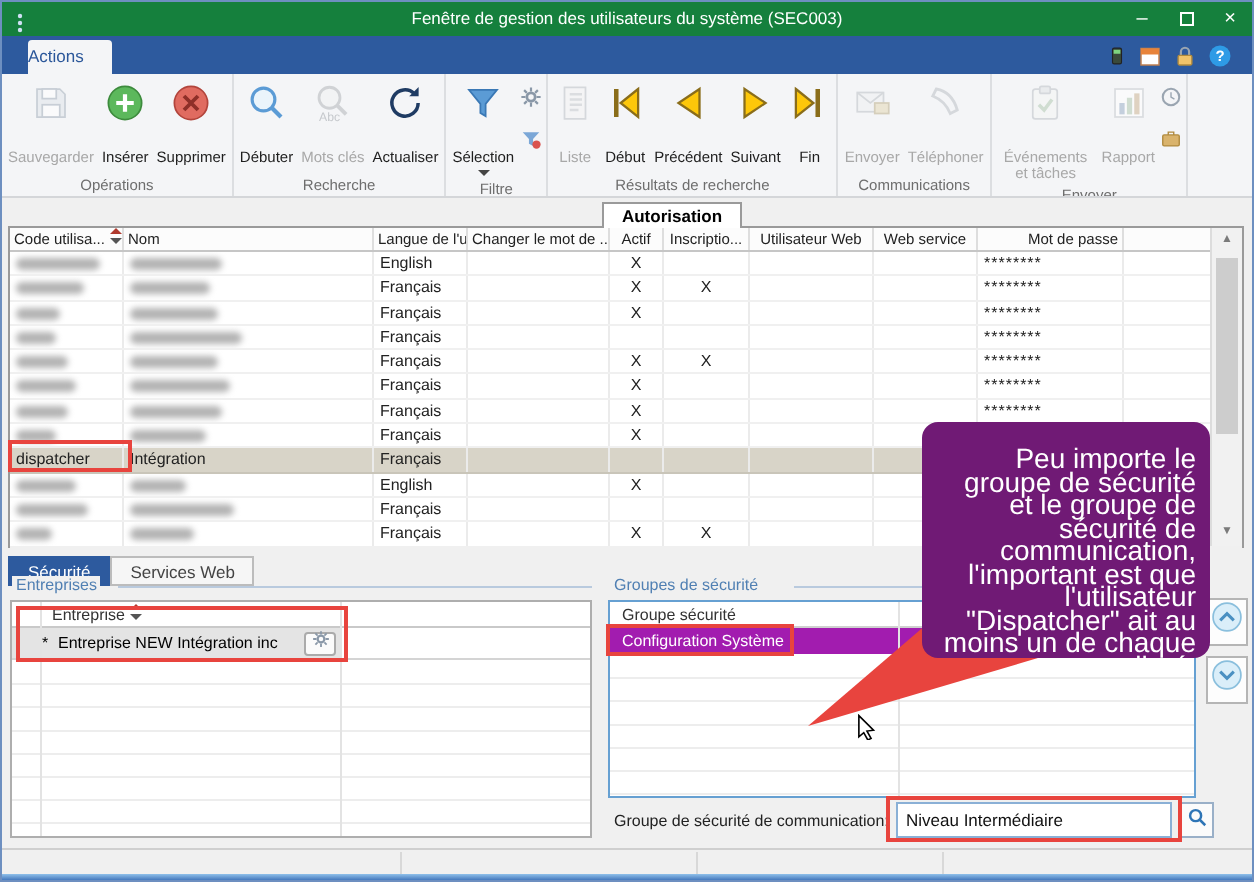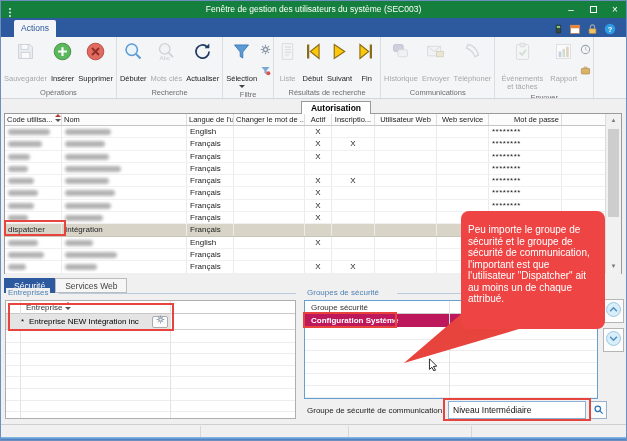--- a/index.html
+++ b/index.html
@@ -9,21 +9,21 @@
   
   .titlebar { position:absolute; left:0; top:0; right:0; height:17px; background:#15803d; color:#fff; }
   .titlebar .ttext { position:absolute; left:0; right:0; top:0; text-align:center; font-size:8.5px; line-height:17px; }
   .appicon { position:absolute; left:6px; top:3px; }
   .winbtns { position:absolute; right:4px; top:0; height:17px; display:flex; align-items:center; gap:8px; }
   .winbtn { width:14px; height:13px; color:#fff; font-size:10px; line-height:13px; text-align:center; cursor:default; }
   .maxbox { width:7px; height:7px; border:1px solid #fff; margin:3px auto; }
   
   .tabrow { position:absolute; left:0; top:17px; right:0; height:19px; background:#2d5a9e; }
   .actions-tab { position:absolute; left:13px; bottom:0; width:42px; height:17px; background:#f4f5f7;
-                 color:#2b579a; font-size:8.5px; text-align:center; line-height:17px; border-radius:2px 2px 0 0; }
+                 color:#2b579a; font-size:8.5px; line-height:17px; border-radius:2px 2px 0 0; }
   .tabrow-icons { position:absolute; right:10px; top:3px; display:flex; gap:6px; align-items:center; }
   
   .ribbon { position:absolute; left:0; top:36px; right:0; height:62px; background:#f4f5f7;
             border-bottom:1px solid #d4d6d9; display:flex; overflow:hidden; }
   .rgroup { display:flex; flex-direction:column; border-right:1px solid #dcdee1; padding:1px 1px 0; }
   .rbtns { display:flex; align-items:flex-start; flex:1; }
   .rbtn { display:flex; flex-direction:column; align-items:center; padding:1px 2px; max-width:52px; cursor:default; }
   .rbtn .icn { height:24px; display:flex; align-items:center; }
   .rbtn .lbl { font-size:7.5px; line-height:8px; text-align:center; color:#1e1e1e; white-space:normal;margin-top:12px; }
   .rbtn.disabled .lbl { color:#a8a8a8; }
@@ -62,40 +62,40 @@
   .erow .rowbg { position:absolute; left:0; top:0; width:164px; height:100%; background:#e4e4e4; }
   .erow .mark { position:absolute; left:15px; top:0; }
   .erow .ename { position:absolute; left:23px; top:0; }
   .gearbtn { position:absolute; left:146px; top:2px; width:16px; height:12px; background:#fbfbfb;
              border:1px solid #ababab; border-radius:2px; display:flex; align-items:center; justify-content:center; cursor:default; }
   .emptyrows { position:absolute; left:0; right:0; bottom:0; background:
       repeating-linear-gradient(to bottom, transparent 0 10.6px, #ededed 10.6px 11.6px); }
   .vline { position:absolute; top:0; bottom:0; width:1px; background:#e3e3e3; }
   .gtable { position:absolute; left:303px; top:299px; width:294px; height:99px; background:#fff; border:1px solid #66a0d2; }
   .gtable .ehead { height:13px; border-bottom:1px solid #cfcfcf; font-size:8px; color:#333; line-height:13px; padding-left:6px; }
-  .grow-sel { height:13px; background:#be185d; color:#fff; font-size:8px; line-height:13px; padding-left:6px;font-weight:bold; }
+  .grow-sel { height:13px; background:#a21caf; color:#fff; font-size:8px; line-height:13px; padding-left:6px; }
   .updown { position:absolute; width:21px; height:24px; background:#fdfdfd; border:1px solid #b5b5b5;
             display:flex; align-items:center; justify-content:center; cursor:default; }
   
   .comm-label { position:absolute; left:306px; top:405px; font-size:8px; color:#222; }
   .comm-input { position:absolute; left:447px; top:400px; width:138px; height:18px; background:#fff;
                 border:1px solid #8ab0d6; font-size:8.5px; line-height:16px; padding-left:4px; color:#111; }
   .comm-search { position:absolute; left:588px; top:400px; width:18px; height:18px; background:#fbfbfb;
                  border:1px solid #9ab0c8; display:flex; align-items:center; justify-content:center; cursor:default; }
   
   .statusbar { position:absolute; left:0; right:0; top:423px; height:15px; background:#f0f0f0;
                border-top:1px solid #cfcfcf; font-size:8px; color:#333; }
   .statusbar span { position:absolute; top:0; line-height:15px; white-space:nowrap;margin-top:12px; }
   .ssep { position:absolute; top:1px; bottom:1px; width:1px; background:#d8d8d8; }
   .bottomstrip { position:absolute; left:0; right:0; bottom:0; height:3px;
                  background:linear-gradient(#8fc0ea,#4579bd); }
   
   .red-rect { position:absolute; border:2px solid #e8443e; z-index:6; pointer-events:none; }
-  .callout { position:absolute; left:460px; top:210px; width:144px; height:118px; background:#ef4444;
-             border-radius:8px; color:#fff; font-size:10px; line-height:11.5px; text-align:left;
+  .callout { position:absolute; left:460px; top:210px; width:144px; height:118px; background:#701a75;
+             border-radius:8px; color:#fff; font-size:14px; line-height:11.5px; text-align:right;
              padding:13px 7px 0; z-index:5; }
   .callout-tail { position:absolute; left:395px; top:288px; z-index:5; }
   .cursor { position:absolute; left:426px; top:356px; z-index:7; }
 </style>
 </head>
 <body>
 
 <div class="window">
 
   <div class="titlebar">
@@ -247,48 +247,47 @@
               <svg viewBox="0 0 24 24" width="21" height="21">
                 <path d="M7 4v16" stroke="#8a6d1a" stroke-width="2.6"></path>
                 <path d="M19.5 4L9.5 12l10 8z" fill="#fdc70a" stroke="#8a6d1a" stroke-width="1.3"></path>
               </svg>
             </span>
             <div class="lbl">Début</div>
           </div>
           <div class="rbtn">
             <span class="icn">
               <svg viewBox="0 0 24 24" width="21" height="21">
+                <path d="M18 4L6 12l12 8z" fill="#fdc70a" stroke="#8a6d1a" stroke-width="1.3"></path>
+              </svg>
+            </span>
+            <div class="lbl">Précédent</div>
+          </div>
+          <div class="rbtn">
+            <span class="icn">
+              <svg viewBox="0 0 24 24" width="21" height="21">
                 <path d="M6 4l12 8L6 20z" fill="#fdc70a" stroke="#8a6d1a" stroke-width="1.3"></path>
               </svg>
             </span>
             <div class="lbl">Suivant</div>
           </div>
           <div class="rbtn">
             <span class="icn">
               <svg viewBox="0 0 24 24" width="21" height="21">
                 <path d="M4.5 4l10 8-10 8z" fill="#fdc70a" stroke="#8a6d1a" stroke-width="1.3"></path>
                 <path d="M17 4v16" stroke="#8a6d1a" stroke-width="2.6"></path>
               </svg>
             </span>
             <div class="lbl">Fin</div>
           </div>
         </div>
         <div class="glabel">Résultats de recherche</div>
       </div>
       <div class="rgroup">
         <div class="rbtns">
-          <div class="rbtn disabled">
-            <span class="icn">
-              <svg viewBox="0 0 24 24" width="21" height="21">
-                <rect x="4" y="4" width="11" height="8" rx="2" fill="#b9aee0" stroke="#9b90c8"></rect>
-                <rect x="9" y="10" width="11" height="8" rx="2" fill="#eceef1" stroke="#b9c2cc"></rect>
-              </svg>
-            </span>
-            <div class="lbl">Historique</div>
-          </div>
           <div class="rbtn disabled">
             <span class="icn">
               <svg viewBox="0 0 24 24" width="21" height="21">
                 <rect x="3" y="6" width="15" height="11" fill="#eef1f4" stroke="#b9c2cc"></rect>
                 <path d="M3 6l7.5 6L18 6" fill="none" stroke="#b9c2cc"></path>
                 <rect x="13" y="12" width="8" height="6" fill="#f2d98c" stroke="#cdb05e"></rect>
               </svg>
             </span>
             <div class="lbl">Envoyer</div>
           </div>

